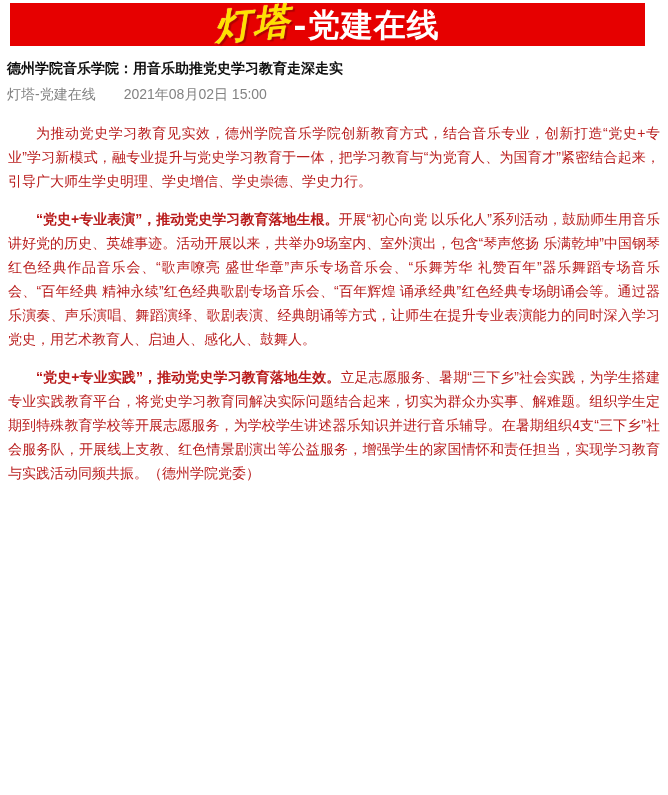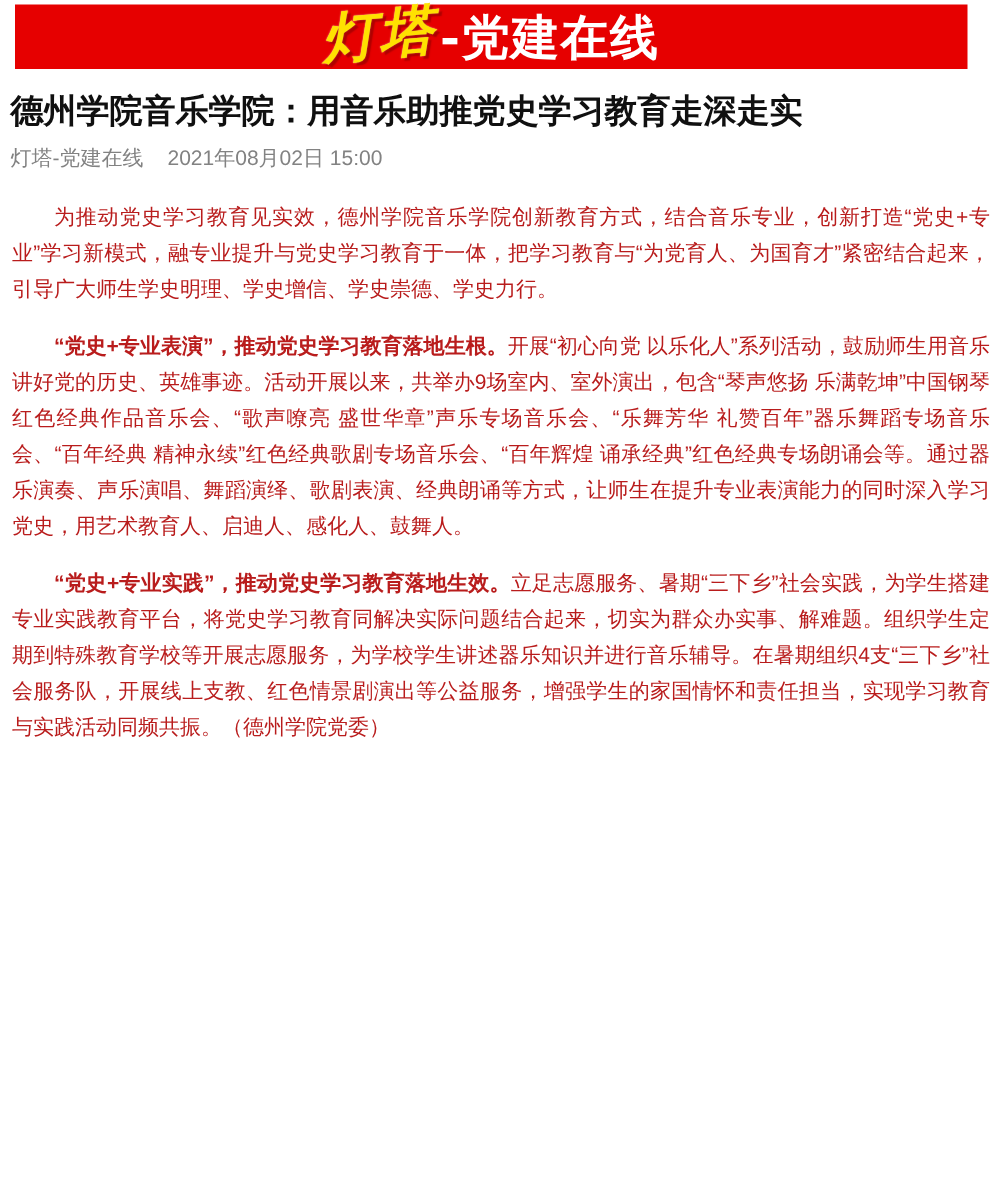--- a/index.html
+++ b/index.html
@@ -41,33 +41,33 @@
     font-weight: bold;
     font-size: 32px;
     line-height: 1;
     color: #ffffff;
     letter-spacing: 1px;
     margin-left: 2px;
   }
   
   .title {
     margin: 13px 7px 8px 7px;
-    font-size: 22px;
+    font-size: 14px;
     font-weight: bold;
     color: #101010;
     line-height: 1.35;
   }
   .meta {
     margin: 0 7px 17px 7px;
     font-size: 14px;
     color: #828282;
     display: flex;
     align-items: center;
   }
-  .meta-source { margin-right: 16px; cursor: pointer; }
+  .meta-source { margin-right: 28px; cursor: pointer; }
   
   .article-body {
     padding: 0 8px;
     font-size: 14px;
     line-height: 24px;
     color: #b91c1c;
     text-align: justify;
   }
   .article-body p {
     margin: 0 0 14px 0;

